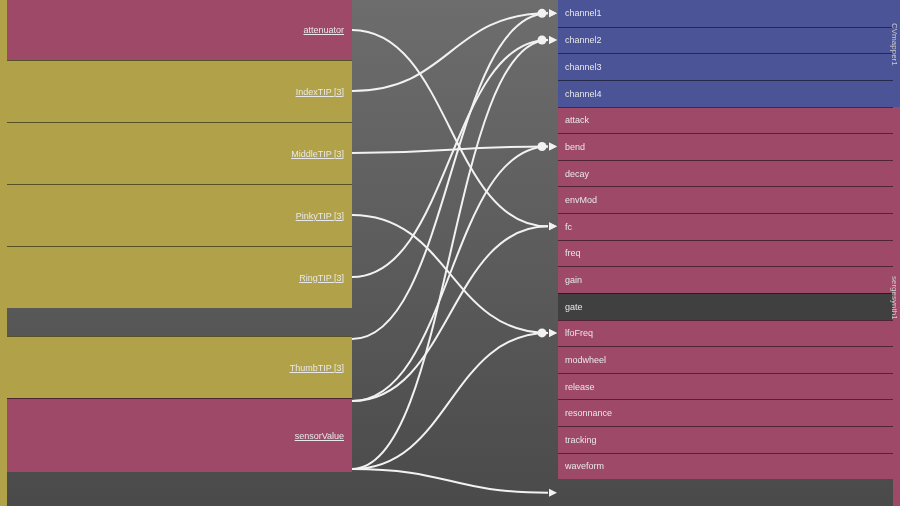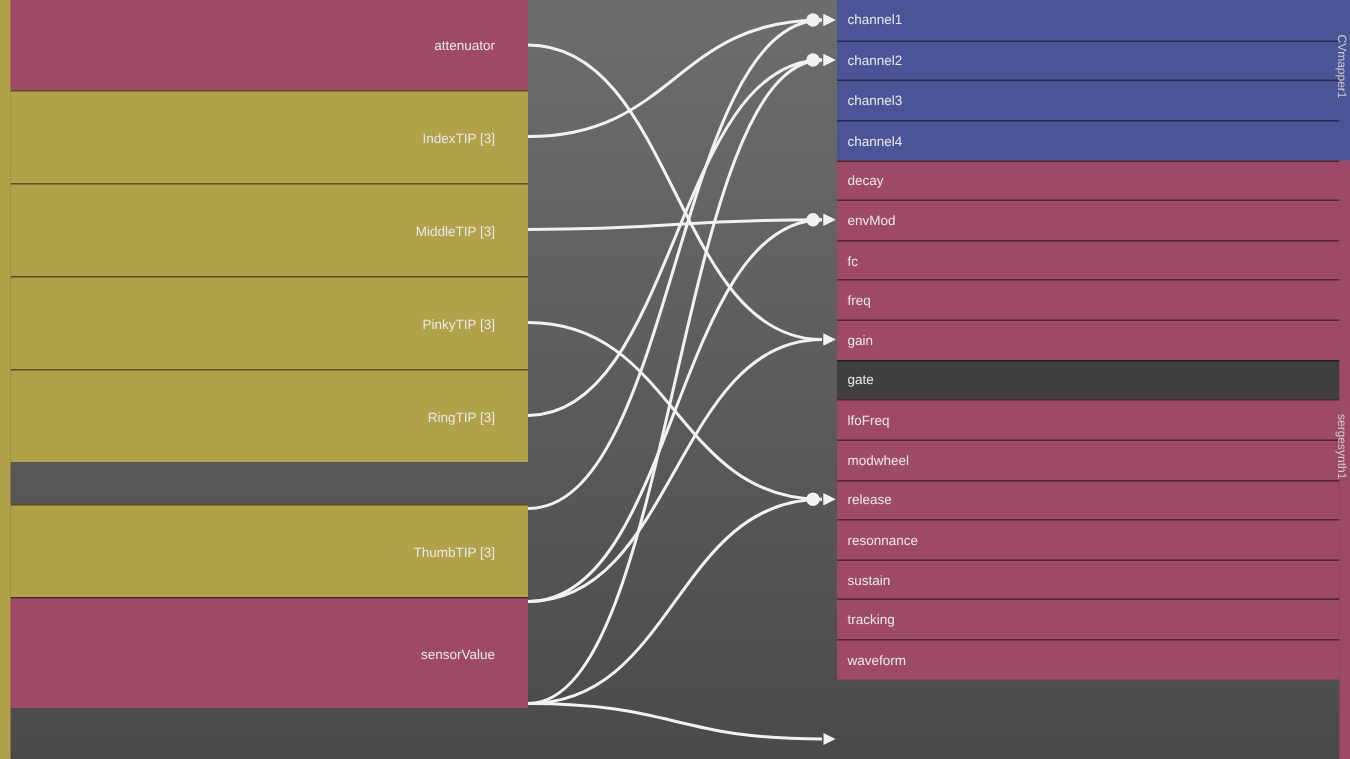--- a/index.html
+++ b/index.html
@@ -37,21 +37,21 @@
 
   .row {
     position: relative;
     border-top: 1px solid rgba(0,0,0,0.5);
     display: flex;
     align-items: center;
     font-size: 9px;
     color: #e8e8e8;
   }
   .row:first-child { border-top: none; }
-  .left-col .row { justify-content: flex-end; padding-right: 22px; text-align: right; }
+  .left-col .row { justify-content: flex-end; padding-right: 8px; text-align: right; text-decoration: underline; }
   .right-col .row { justify-content: flex-start; padding-left: 7px; text-align: left; }
 
   .side-label {
     position: absolute;
     font-size: 8px;
     color: #ccc;
     writing-mode: vertical-rl;
     text-orientation: mixed;
     pointer-events: none;
     z-index: 6;
@@ -120,20 +120,26 @@
       <div class="row" style="background: rgb(75, 84, 150); height: 26.6316px;">
         <span>channel2</span>
       </div>
       <div class="row" style="background: rgb(75, 84, 150); height: 26.6316px;">
         <span>channel3</span>
       </div>
       <div class="row" style="background: rgb(75, 84, 150); height: 26.6316px; align-items: center;">
         <span>channel4</span>
       </div>
       <div class="row" style="background: rgb(158, 73, 103); height: 26.6316px;">
+        <span>attack</span>
+      </div>
+      <div class="row" style="background: rgb(158, 73, 103); height: 26.6316px;">
+        <span>bend</span>
+      </div>
+      <div class="row" style="background: rgb(158, 73, 103); height: 26.6316px;">
         <span>decay</span>
       </div>
       <div class="row" style="background: rgb(158, 73, 103); height: 26.6316px;">
         <span>envMod</span>
       </div>
       <div class="row" style="background: rgb(158, 73, 103); height: 26.6316px;">
         <span>fc</span>
       </div>
       <div class="row" style="background: rgb(158, 73, 103); height: 26.6316px;">
         <span>freq</span>
@@ -148,23 +154,20 @@
         <span>lfoFreq</span>
       </div>
       <div class="row" style="background: rgb(158, 73, 103); height: 26.6316px;">
         <span>modwheel</span>
       </div>
       <div class="row" style="background: rgb(158, 73, 103); height: 26.6316px;">
         <span>release</span>
       </div>
       <div class="row" style="background: rgb(158, 73, 103); height: 26.6316px;">
         <span>resonnance</span>
-      </div>
-      <div class="row" style="background: rgb(158, 73, 103); height: 26.6316px;">
-        <span>sustain</span>
       </div>
       <div class="row" style="background: rgb(158, 73, 103); height: 26.6316px;">
         <span>tracking</span>
       </div>
       <div class="row" style="background: rgb(158, 73, 103); height: 26.6316px;">
         <span>waveform</span>
       </div>
     </div>
 <div class="side-label" style="right: 1px; top: 23.2632px;">CVmapper1</div>
     <div class="side-label" style="right: 1px; top: 276.263px;">sergesynth1</div>

